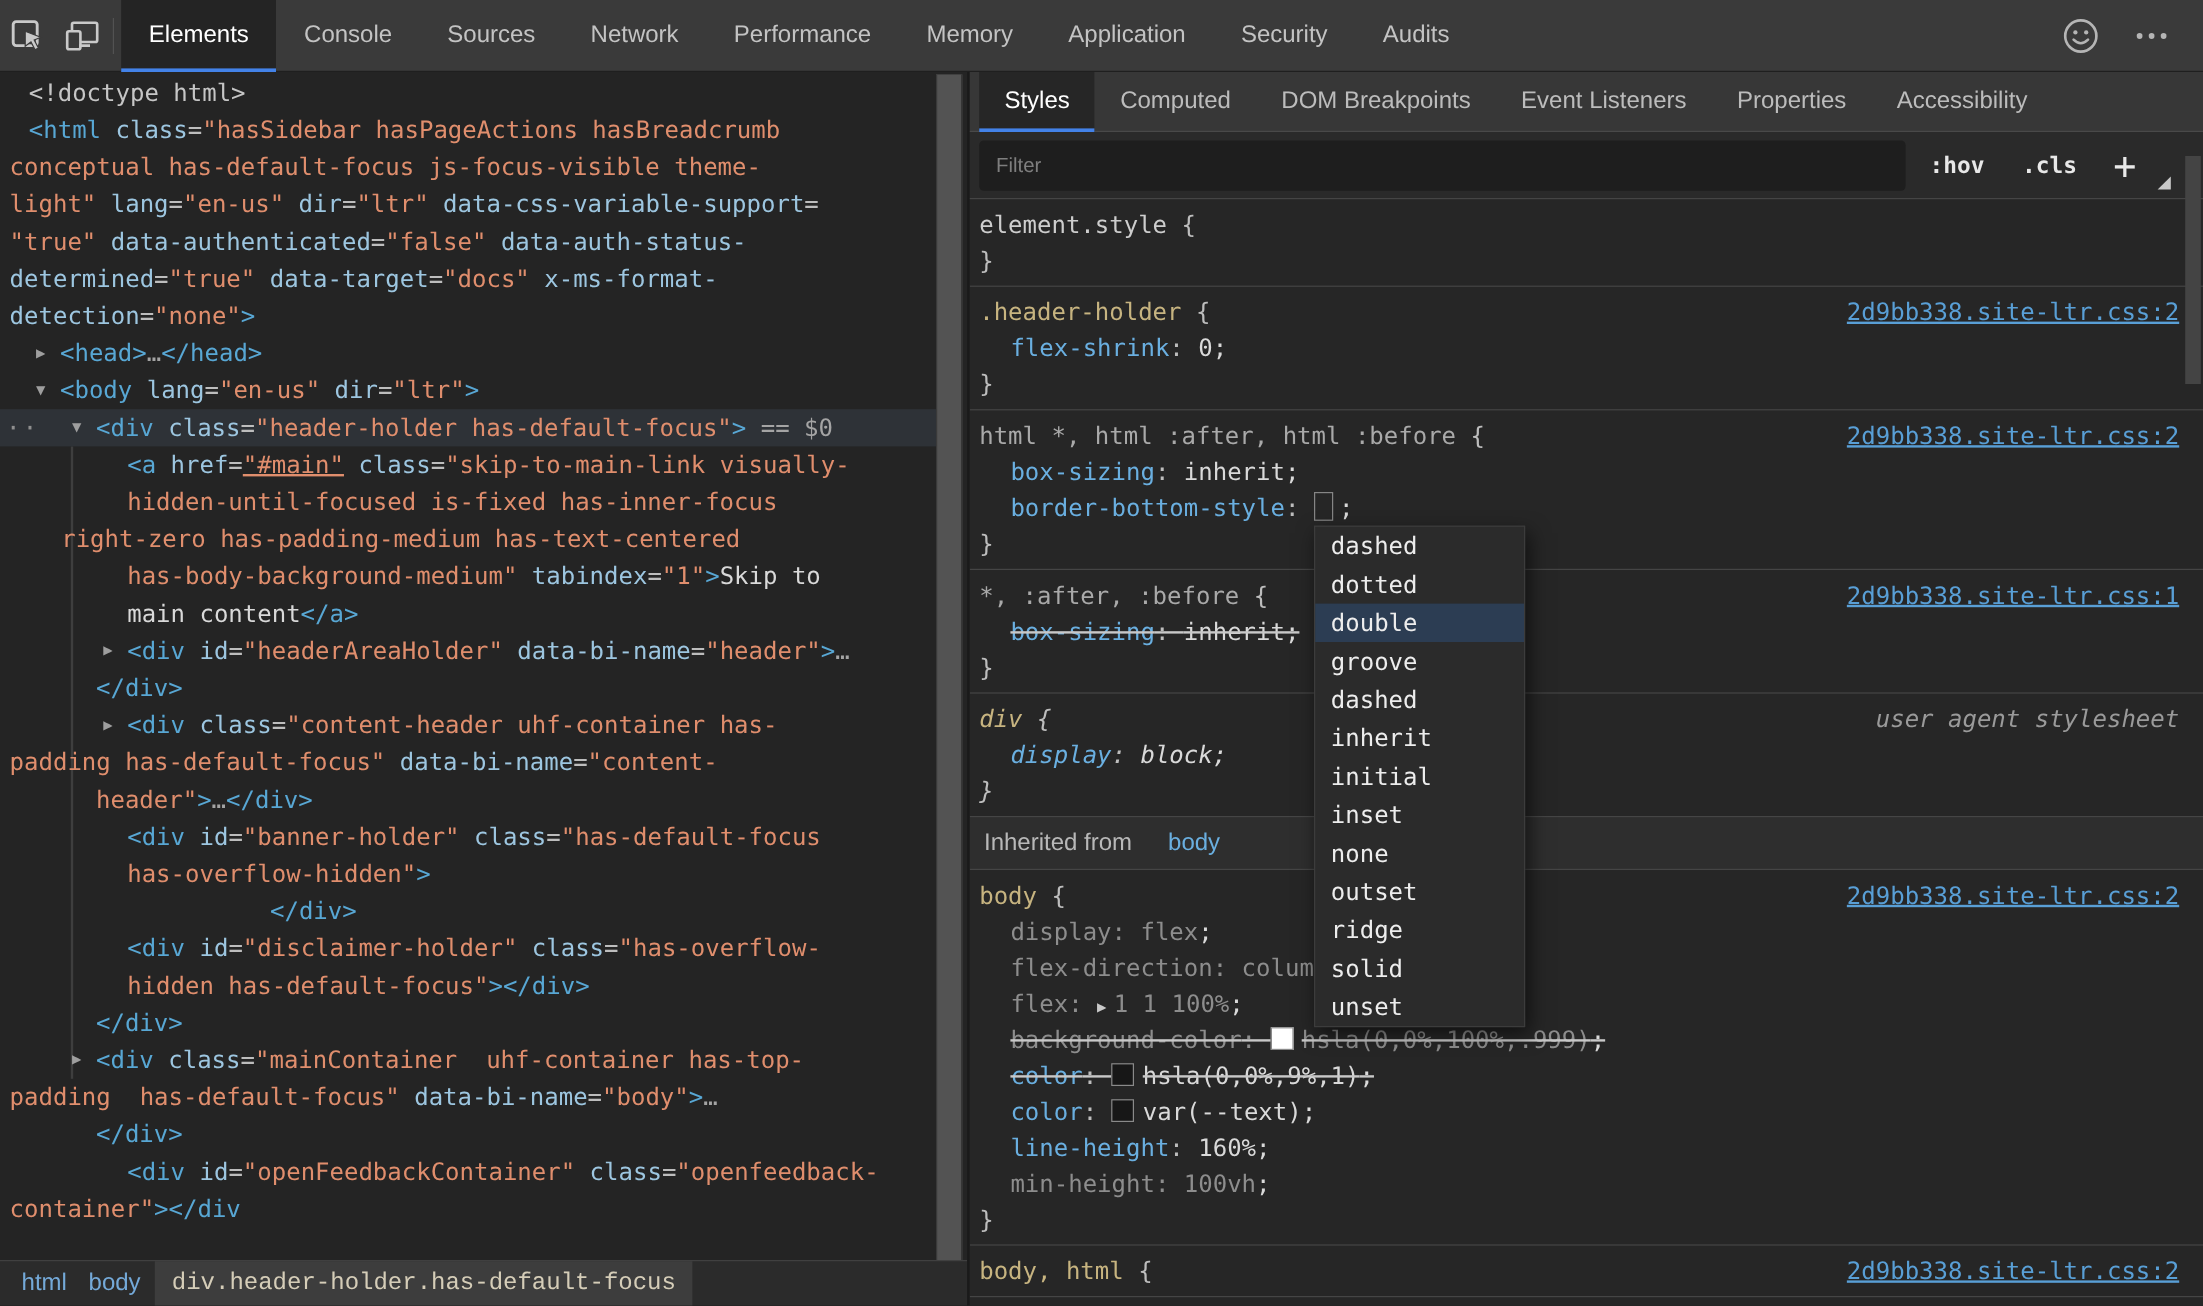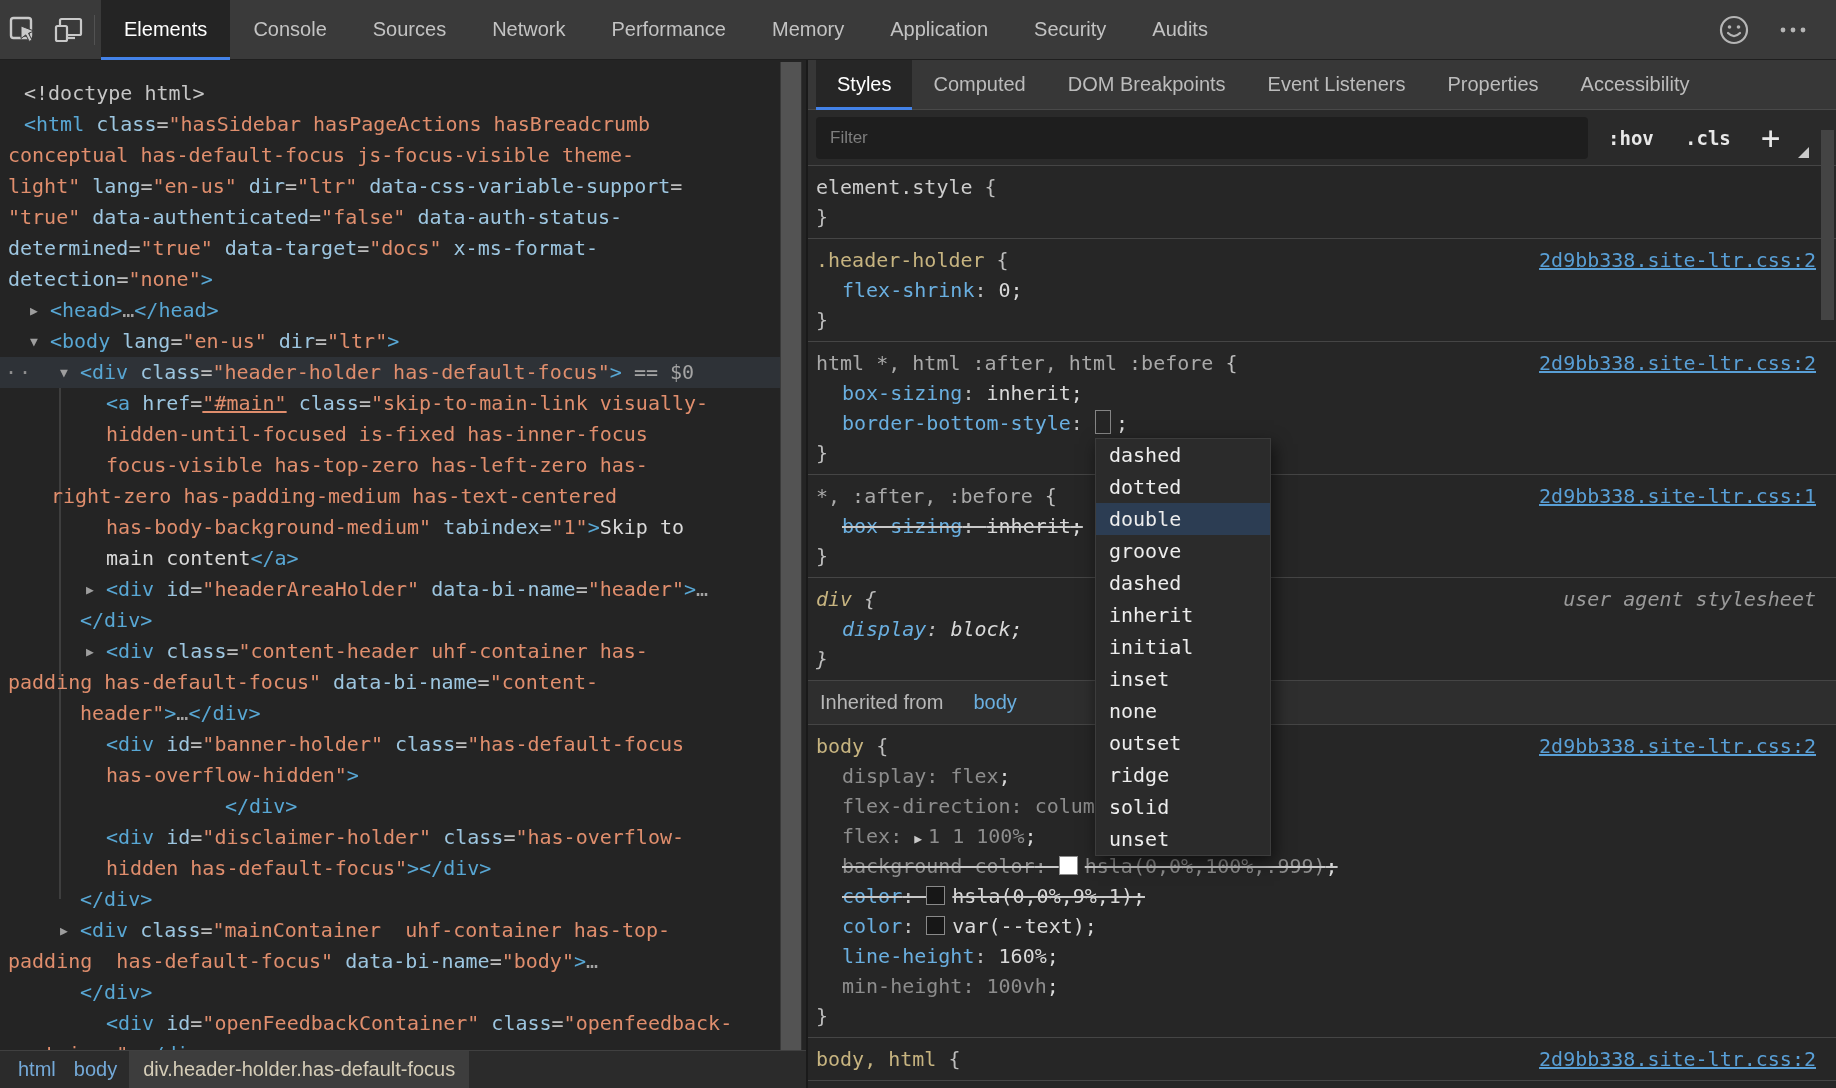--- a/index.html
+++ b/index.html
@@ -35,21 +35,21 @@
   .tk-d { color:#c6c6c6; }
   .vguide { position:absolute; left:59px; top:312px; width:2px; height:527px; background:#3e3e3e; }
   .scrollstrip { position:absolute; left:780px; top:2px; bottom:38px; width:22px;
                  background:#535353; border-left:1px solid #3a3a3a; border-right:1px solid #303030; }
 
   
   .statusbar { position:absolute; left:0; right:0; bottom:0; height:38px; background:#2b2b2b;
                border-top:1px solid #404040; display:flex; align-items:center; font-size:20px; }
   .crumb { color:#74a9d8; margin-left:18px; white-space:nowrap; }
   .crumb.selcrumb { background:#3d3d3d; color:#d5cdb8; height:38px; display:flex; align-items:center;
-                    padding:0 14px; margin-left:12px; }
+                    padding:0 14px; margin-left:12px;font-family:Liberation Mono, monospace; }
 
   
   .right-panel { position:absolute; top:60px; left:806px; right:0; bottom:0; background:#262626;
                  border-left:2px solid #1a1a1a; overflow:hidden; }
   .rtabs { height:50px; background:#373737; display:flex; align-items:center;
            border-bottom:1px solid #494949; padding-left:8px; }
   .rtab { height:50px; display:flex; align-items:center; padding:0 21px; color:#bcbcbc;
           font-size:20px; position:relative; white-space:nowrap; }
   .rtab.active { background:#262626; color:#ffffff; }
   .rtab.active::after { content:""; position:absolute; left:0; right:0; bottom:0; height:3px; background:#4382e8; }
@@ -141,33 +141,32 @@
         <circle cx="15" cy="5" r="2.4" fill="#b5b5b5"></circle>
         <circle cx="25" cy="5" r="2.4" fill="#b5b5b5"></circle>
       </svg>
     </div>
   </div>
 </div>
 
 <div class="left-panel">
   <div class="tree">
     <div class="vguide"></div>
-  <div class="tl" style="padding-left: 24px; margin-top: 16px;"><span class="tk-d">&lt;!doctype html&gt;</span></div>
+  <div class="tl" style="padding-left: 24px;"><span class="tk-d">&lt;!doctype html&gt;</span></div>
       <div class="tl" style="padding-left: 24px;"><span class="tk-g">&lt;html </span><span class="tk-a">class</span><span class="tk-e">=</span><span class="tk-v">"hasSidebar hasPageActions hasBreadcrumb</span></div>
       <div class="tl" style="padding-left: 8px;"><span class="tk-v">conceptual has-default-focus js-focus-visible theme-</span></div>
       <div class="tl" style="padding-left: 8px;"><span class="tk-v">light" </span><span class="tk-a">lang</span><span class="tk-e">=</span><span class="tk-v">"en-us" </span><span class="tk-a">dir</span><span class="tk-e">=</span><span class="tk-v">"ltr" </span><span class="tk-a">data-css-variable-support</span><span class="tk-e">=</span></div>
       <div class="tl" style="padding-left: 8px;"><span class="tk-v">"true" </span><span class="tk-a">data-authenticated</span><span class="tk-e">=</span><span class="tk-v">"false" </span><span class="tk-a">data-auth-status-</span></div>
       <div class="tl" style="padding-left: 8px;"><span class="tk-a">determined</span><span class="tk-e">=</span><span class="tk-v">"true" </span><span class="tk-a">data-target</span><span class="tk-e">=</span><span class="tk-v">"docs" </span><span class="tk-a">x-ms-format-</span></div>
       <div class="tl" style="padding-left: 8px;"><span class="tk-a">detection</span><span class="tk-e">=</span><span class="tk-v">"none"</span><span class="tk-g">&gt;</span></div>
       <div class="tl" style="padding-left: 50px;"><span class="ar" style="left: 30px;">▶</span><span class="tk-g">&lt;head&gt;</span><span class="tk-m">…</span><span class="tk-g">&lt;/head&gt;</span></div>
       <div class="tl" style="padding-left: 50px;"><span class="ar" style="left: 30px;">▼</span><span class="tk-g">&lt;body </span><span class="tk-a">lang</span><span class="tk-e">=</span><span class="tk-v">"en-us" </span><span class="tk-a">dir</span><span class="tk-e">=</span><span class="tk-v">"ltr"</span><span class="tk-g">&gt;</span></div>
       <div class="tl sel" style="padding-left: 80px;"><span class="gut">··</span><span class="ar" style="left: 60px;">▼</span><span class="tk-g">&lt;div </span><span class="tk-a">class</span><span class="tk-e">=</span><span class="tk-v">"header-holder has-default-focus"</span><span class="tk-g">&gt;</span><span class="tk-m"> == $0</span></div>
       <div class="tl" style="padding-left: 106px;"><span class="tk-g">&lt;a </span><span class="tk-a">href</span><span class="tk-e">=</span><span class="tk-k">"#main"</span><span class="tk-v"> </span><span class="tk-a">class</span><span class="tk-e">=</span><span class="tk-v">"skip-to-main-link visually-</span></div>
       <div class="tl" style="padding-left: 106px;"><span class="tk-v">hidden-until-focused is-fixed has-inner-focus</span></div>
-      <div class="tl" style="padding-left: 106px;"><span class="tk-v">focus-visible has-top-zero has-left-zero has-</span></div>
       <div class="tl" style="padding-left: 51px;"><span class="tk-v">right-zero has-padding-medium has-text-centered</span></div>
       <div class="tl" style="padding-left: 106px;"><span class="tk-v">has-body-background-medium" </span><span class="tk-a">tabindex</span><span class="tk-e">=</span><span class="tk-v">"1"</span><span class="tk-g">&gt;</span><span class="tk-w">Skip to</span></div>
       <div class="tl" style="padding-left: 106px;"><span class="tk-w">main content</span><span class="tk-g">&lt;/a&gt;</span></div>
       <div class="tl" style="padding-left: 106px;"><span class="ar" style="left: 86px;">▶</span><span class="tk-g">&lt;div </span><span class="tk-a">id</span><span class="tk-e">=</span><span class="tk-v">"headerAreaHolder" </span><span class="tk-a">data-bi-name</span><span class="tk-e">=</span><span class="tk-v">"header"</span><span class="tk-g">&gt;</span><span class="tk-m">…</span></div>
       <div class="tl" style="padding-left: 80px;"><span class="tk-g">&lt;/div&gt;</span></div>
       <div class="tl" style="padding-left: 106px;"><span class="ar" style="left: 86px;">▶</span><span class="tk-g">&lt;div </span><span class="tk-a">class</span><span class="tk-e">=</span><span class="tk-v">"content-header uhf-container has-</span></div>
       <div class="tl" style="padding-left: 8px;"><span class="tk-v">padding has-default-focus" </span><span class="tk-a">data-bi-name</span><span class="tk-e">=</span><span class="tk-v">"content-</span></div>
       <div class="tl" style="padding-left: 80px;"><span class="tk-v">header"</span><span class="tk-g">&gt;</span><span class="tk-m">…</span><span class="tk-g">&lt;/div&gt;</span></div>
       <div class="tl" style="padding-left: 106px;"><span class="tk-g">&lt;div </span><span class="tk-a">id</span><span class="tk-e">=</span><span class="tk-v">"banner-holder" </span><span class="tk-a">class</span><span class="tk-e">=</span><span class="tk-v">"has-default-focus</span></div>
       <div class="tl" style="padding-left: 106px;"><span class="tk-v">has-overflow-hidden"</span><span class="tk-g">&gt;</span></div>

